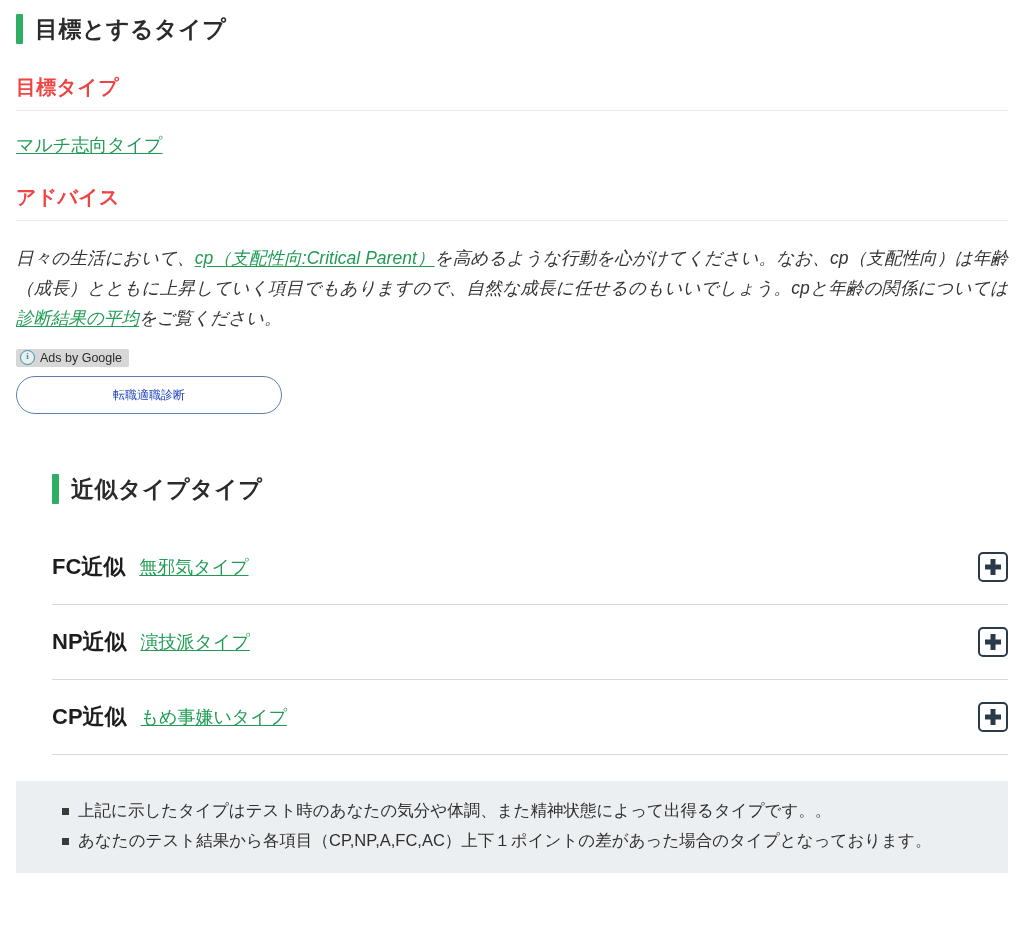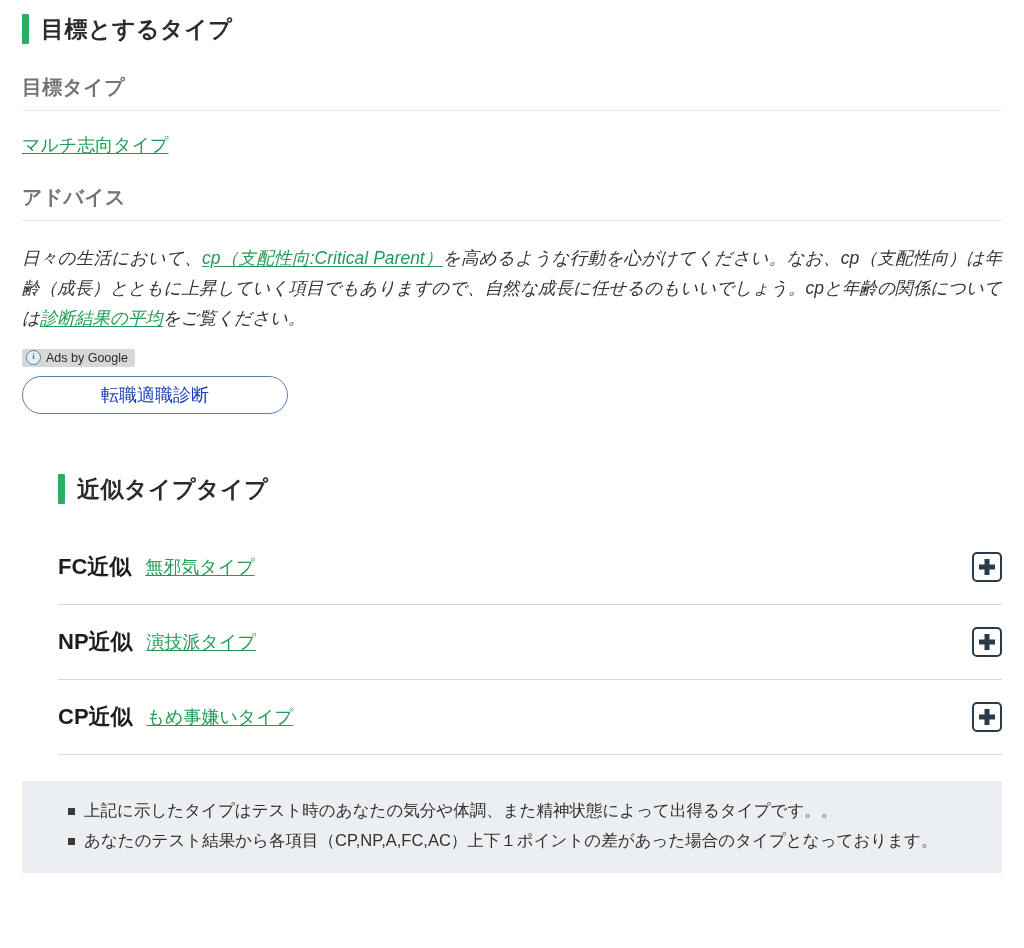--- a/index.html
+++ b/index.html
@@ -10,21 +10,21 @@
   body {
     width: 1024px;
     height: 948px;
     font-family: "Liberation Sans", "DejaVu Sans", sans-serif;
     color: #333333;
     overflow: hidden;
   }
   .page {
     width: 1024px;
     box-sizing: border-box;
-    padding: 0 22px;
+    padding: 0 16px;
   }
 
   
   .section-head {
     display: flex;
     align-items: center;
     gap: 12px;
     margin: 0;
     padding-top: 10px;
     height: 38px;
@@ -41,21 +41,21 @@
     font-weight: bold;
     color: #2b2b2b;
     letter-spacing: .5px;
     line-height: 1;
   }
 
   
   .sub-head {
     font-size: 20px;
     font-weight: bold;
-    color: #737373;
+    color: #ef4444;
     margin: 27px 0 0 0;
     line-height: 1.2;
     letter-spacing: .3px;
   }
   .rule {
     height: 1px;
     background: #e9e9e9;
     margin-top: 11px;
   }
 
@@ -115,21 +115,21 @@
     display: flex;
     align-items: center;
     justify-content: center;
     width: 266px;
     height: 38px;
     margin-top: 9px;
     border: 1.6px solid #5B7FB0;
     border-radius: 22px;
     background: #ffffff;
     color: #1A41B8;
-    font-size: 18px;
+    font-size: 12px;
     box-sizing: border-box;
     cursor: pointer;
   }
 
   
   .similar-section {
     margin-top: 46px;
     margin-left: 36px;
   }
   .similar-list {

